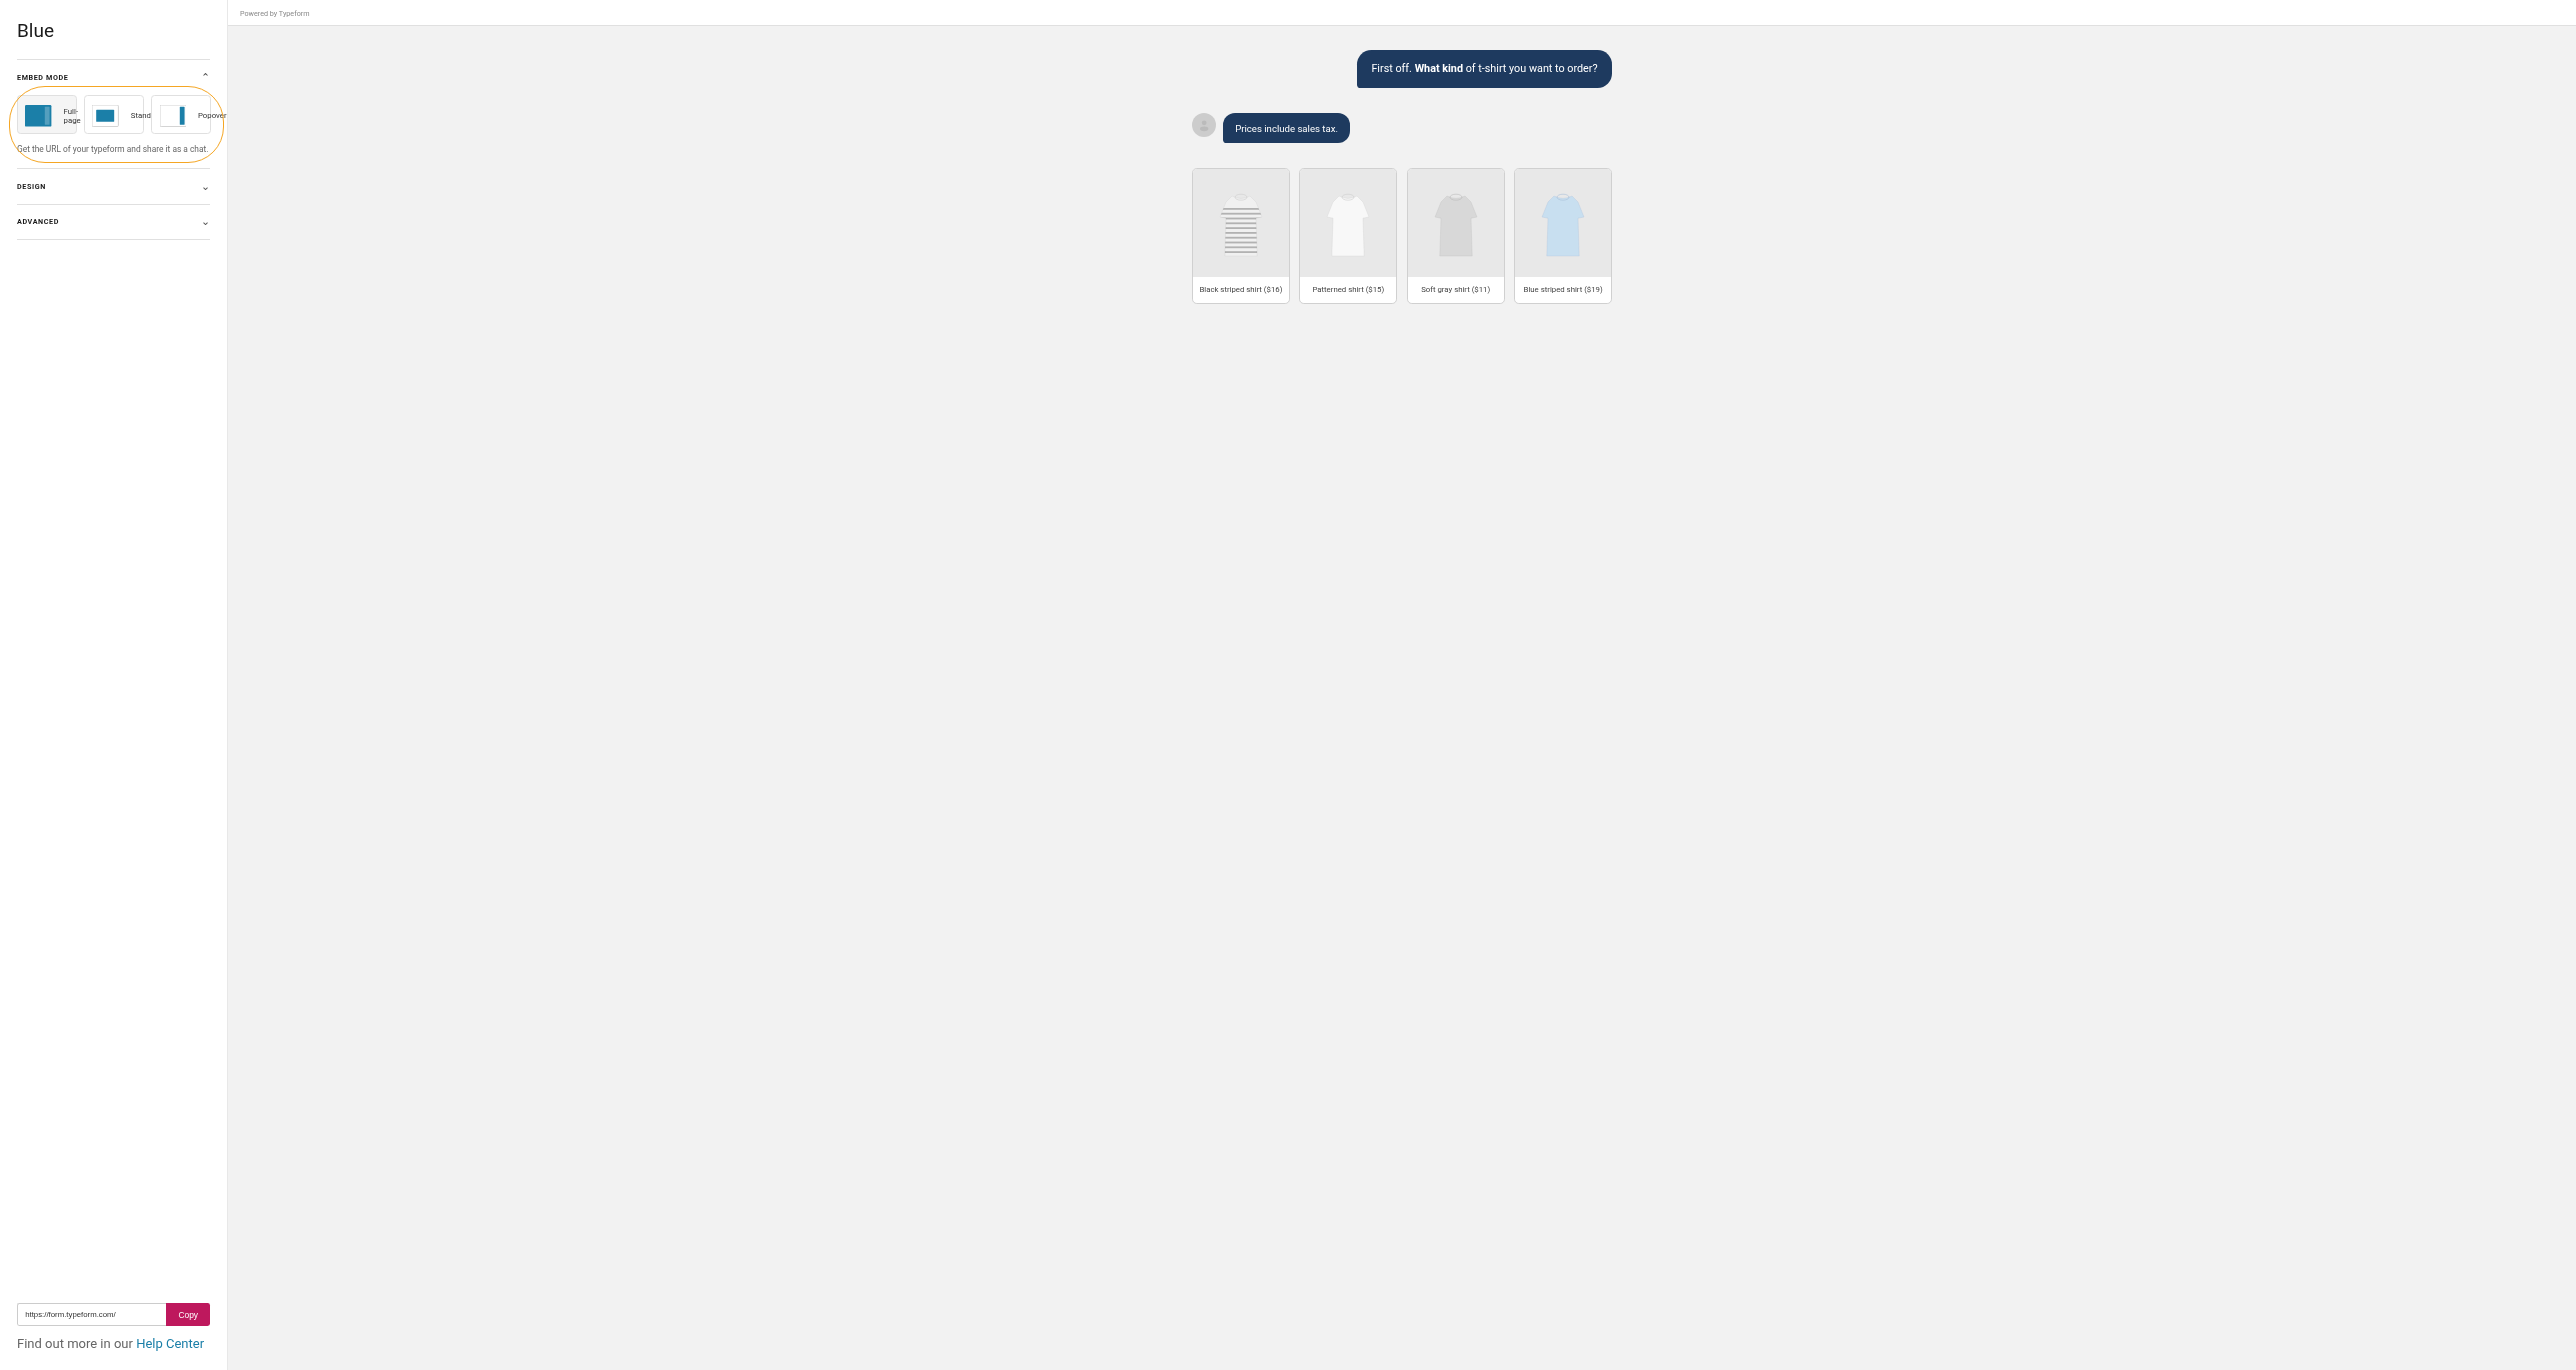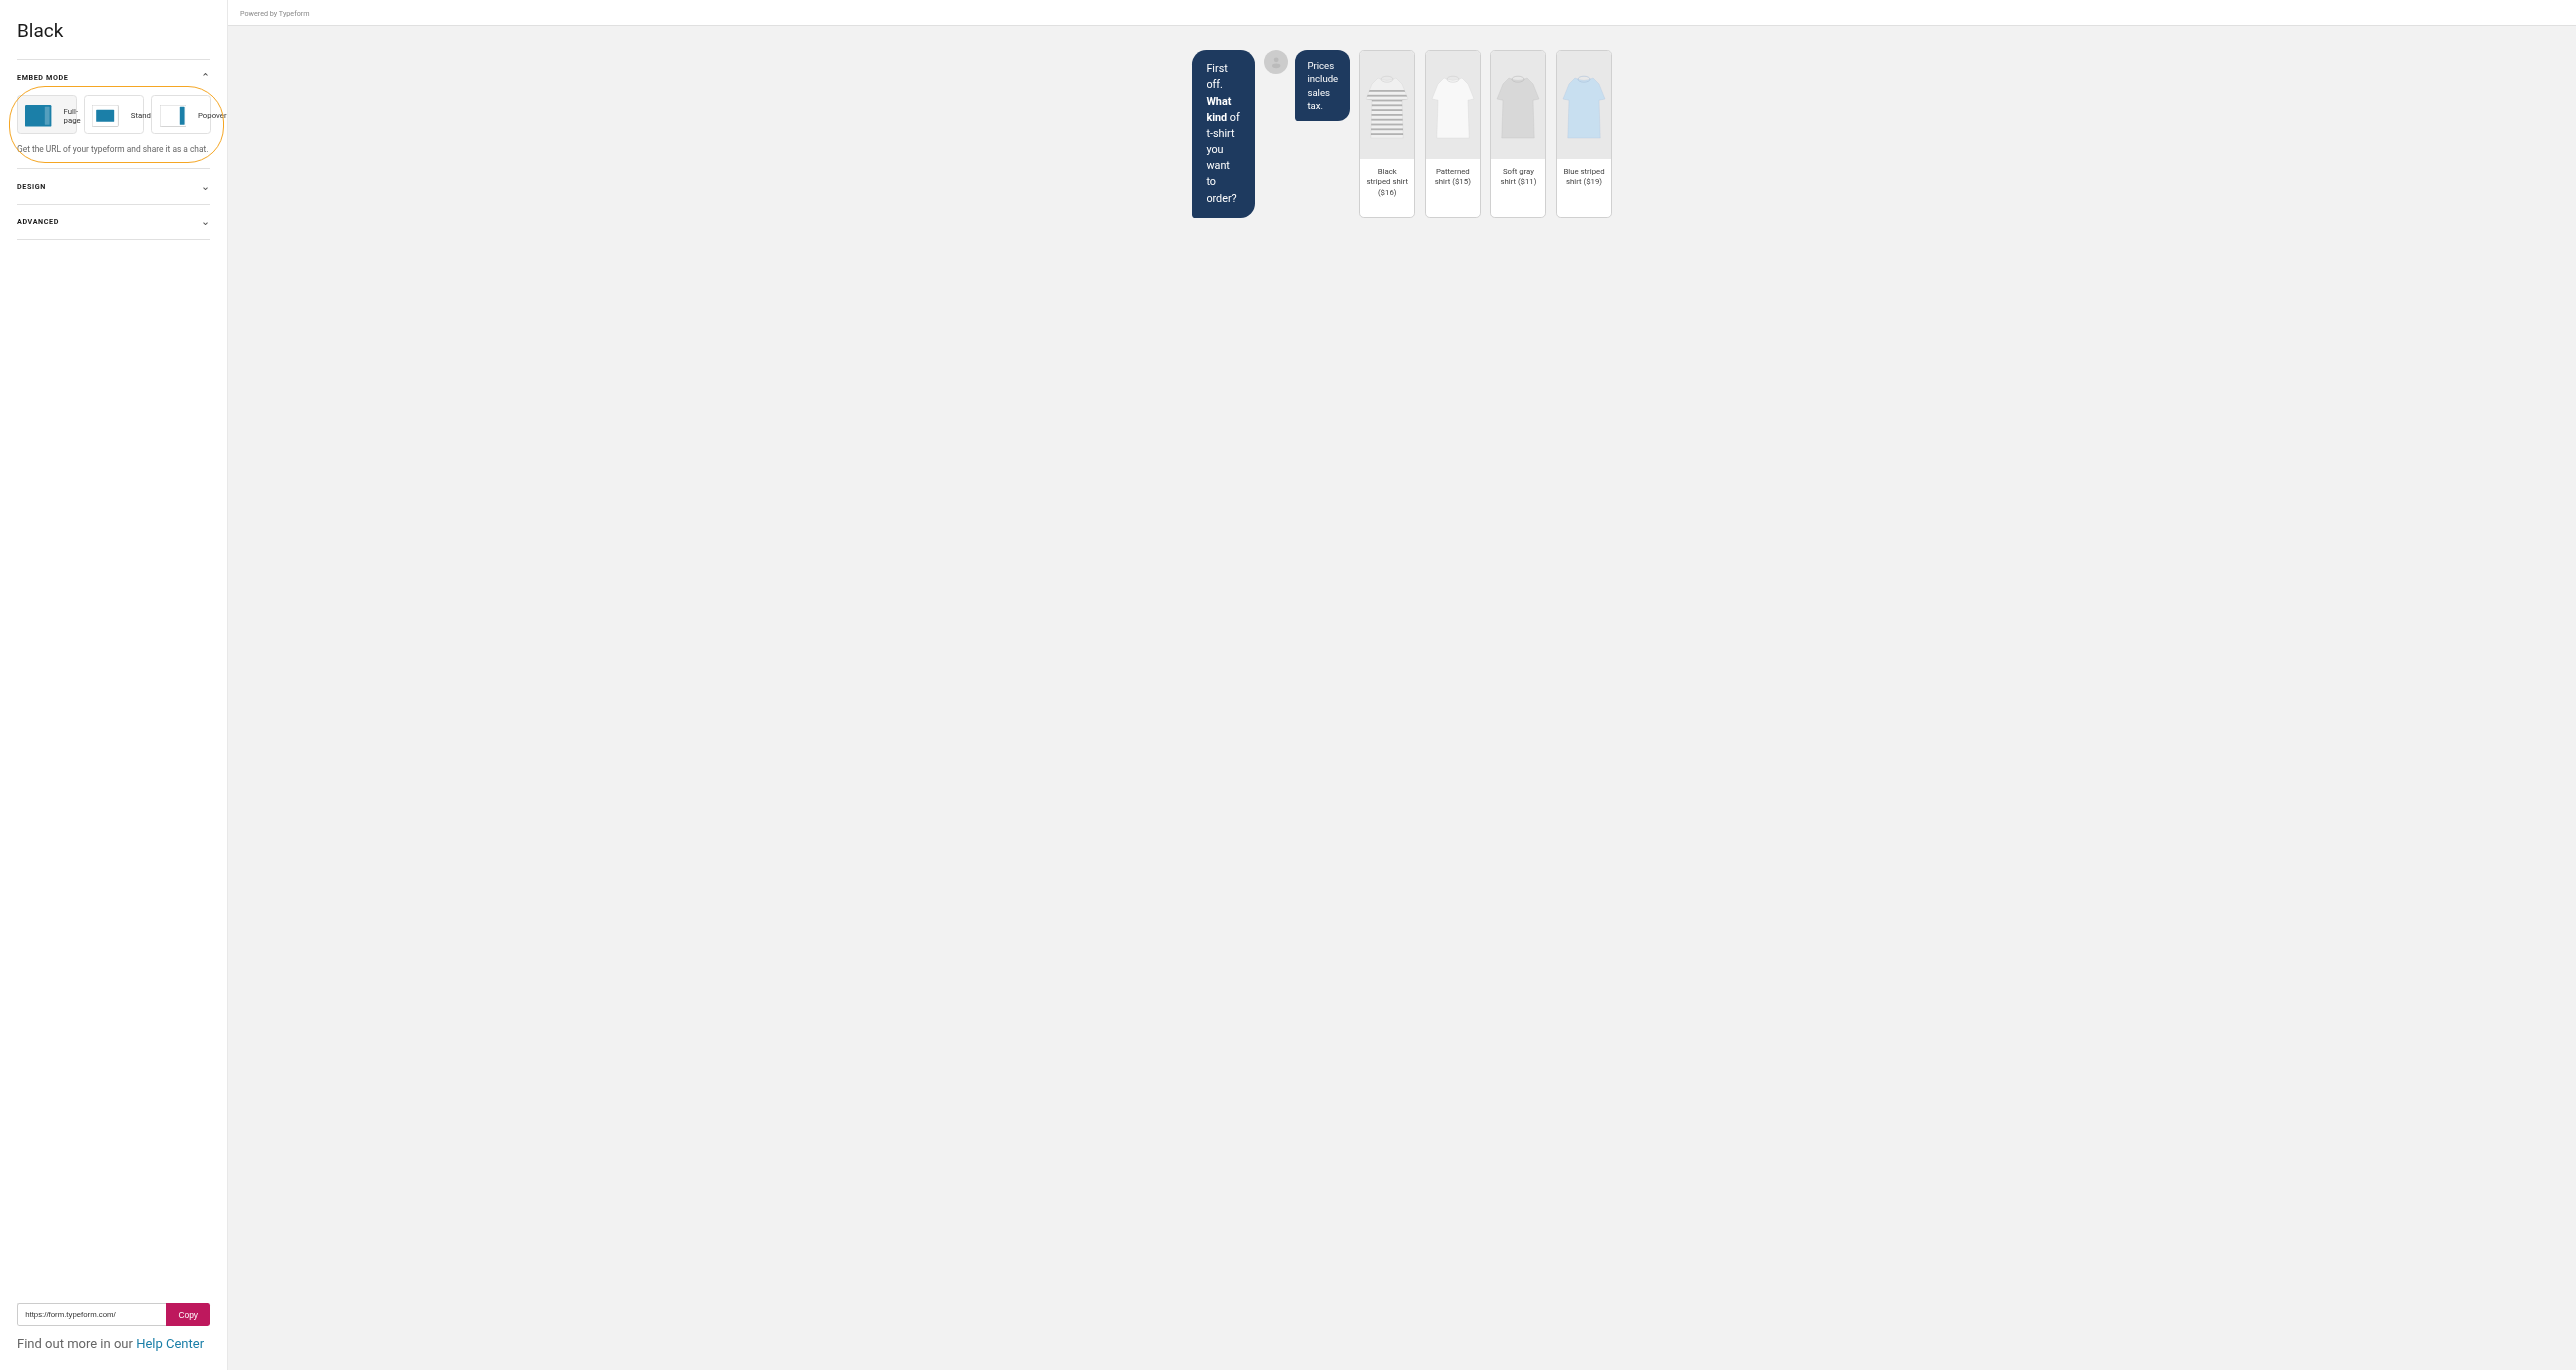--- a/index.html
+++ b/index.html
@@ -179,22 +179,22 @@
       padding: 24px 36px;
       overflow-y: auto;
       display: flex;
       flex-direction: column;
       gap: 12px;
     }
 
     
     .chat-area {
       display: flex;
-      flex-direction: row;
-      gap: 9px;
+      flex-direction: column;
+      gap: 25px;
       max-width: 420px;
       align-self: center;
       width: 100%;
     }
 
     .bubble-bot {
       background: #1e3a5f;
       color: #fff;
       padding: 10.8px 14.4px;
       border-radius: 14.4px 14.4px 14.4px 3.6px;
@@ -271,21 +271,21 @@
       line-height: 1.4;
     }
 
     .spacer { flex: 1; }
   </style>
 </head>
 <body>
 
 <div class="left-panel">
 
-  <h1 class="page-title">Black</h1>
+  <h1 class="page-title">Blue</h1>
 
   <hr class="section-divider">
 
   <div>
     <div class="section-header">
       <span class="section-label">EMBED MODE</span>
       <span class="chevron-icon">⌃</span>
     </div>
 
     <div class="embed-mode-content">

